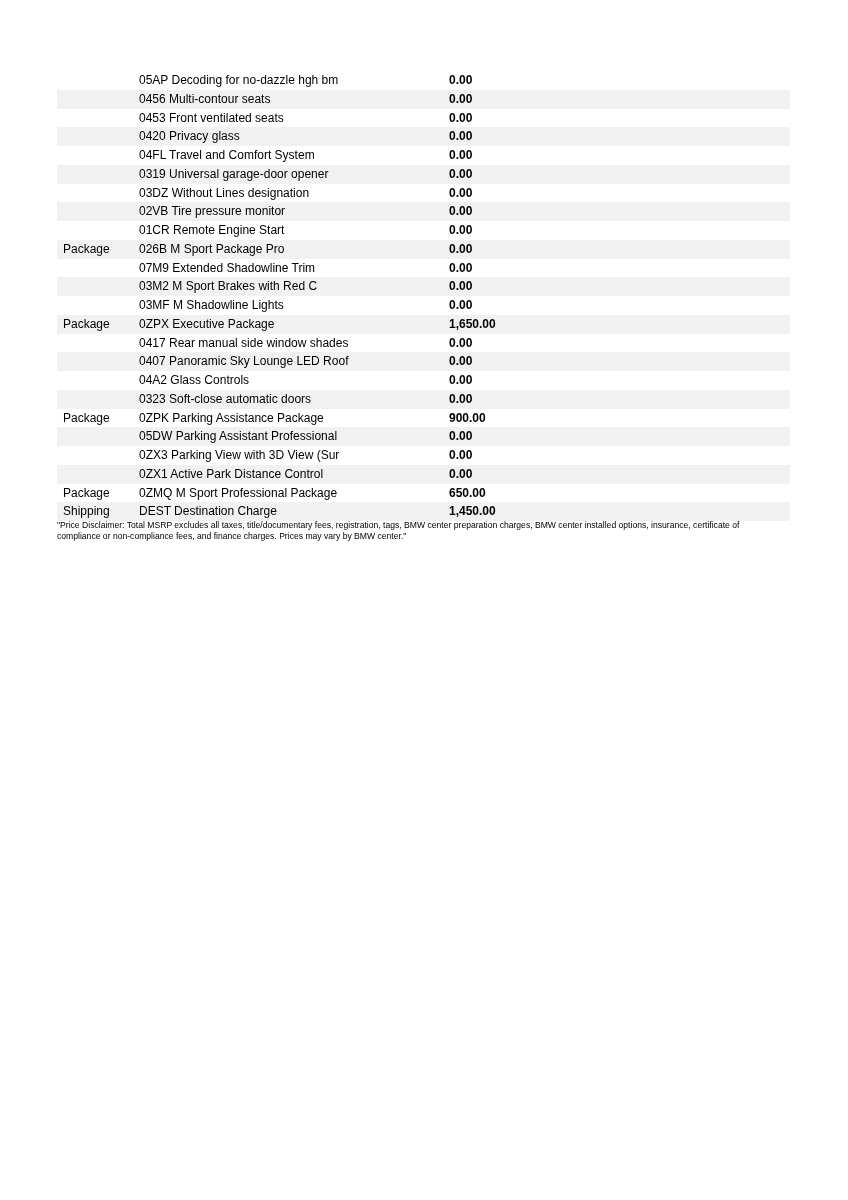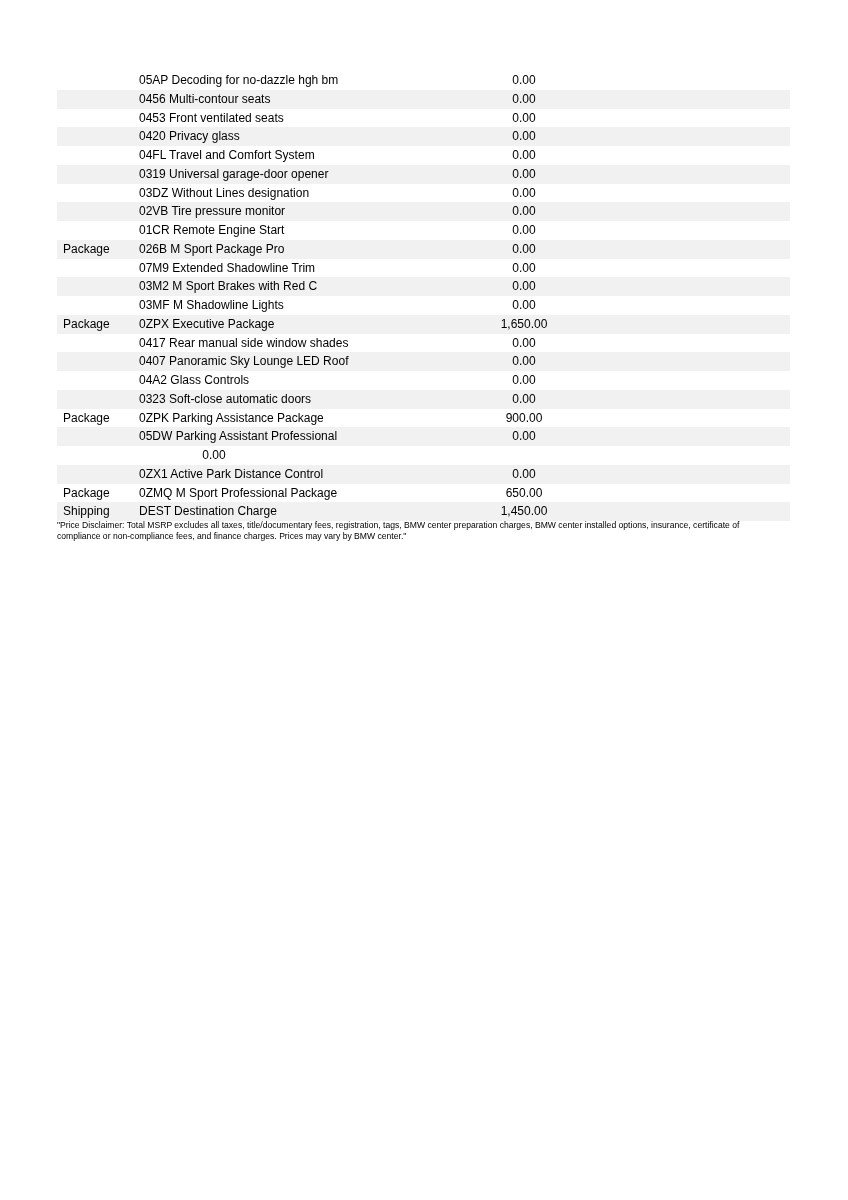--- a/index.html
+++ b/index.html
@@ -40,21 +40,22 @@
     box-sizing: border-box;
   }
   .cell-description {
     width: 310px;
     flex: none;
     overflow: hidden;
   }
   .cell-price {
     width: 150px;
     flex: none;
-    text-align: center;
+    text-align: left;
+    font-weight: bold;
   }
   .cell-filler {
     flex: 1;
   }
   .disclaimer {
     position: absolute;
     left: 57px;
     top: 520px;
     width: 722px;
     font-size: 8.6px;
@@ -202,20 +203,21 @@
 
   <div class="row">
     <div class="cell-category"></div>
     <div class="cell-description">05DW Parking Assistant Professional</div>
     <div class="cell-price">0.00</div>
     <div class="cell-filler"></div>
   </div>
 
   <div class="row">
     <div class="cell-category"></div>
+    <div class="cell-description">0ZX3 Parking View with 3D View (Sur</div>
     <div class="cell-price">0.00</div>
     <div class="cell-filler"></div>
   </div>
 
   <div class="row">
     <div class="cell-category"></div>
     <div class="cell-description">0ZX1 Active Park Distance Control</div>
     <div class="cell-price">0.00</div>
     <div class="cell-filler"></div>
   </div>

